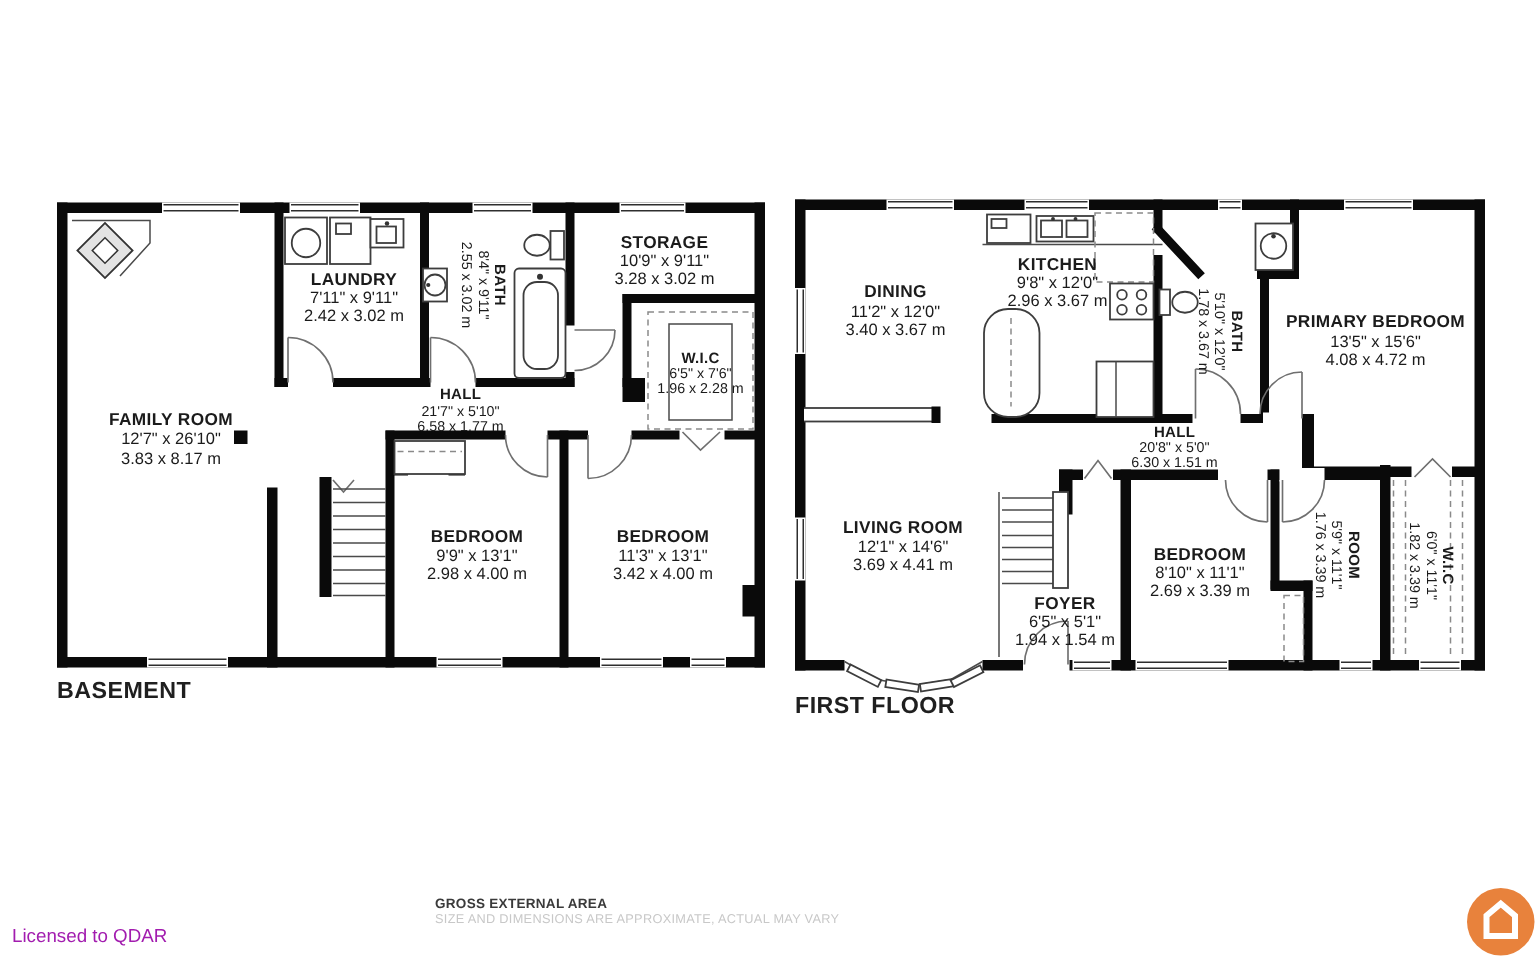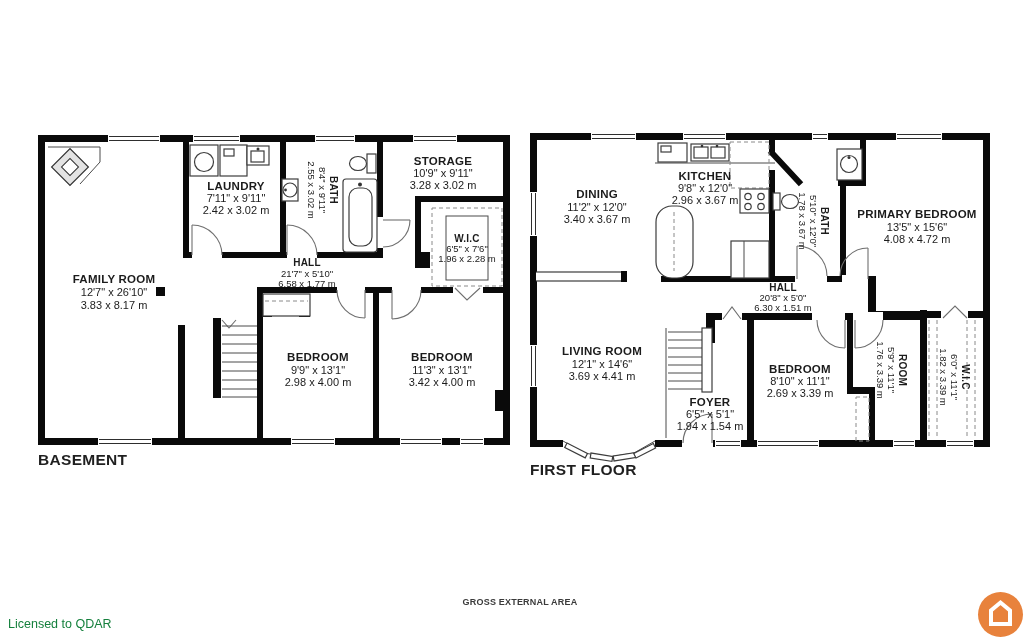--- a/index.html
+++ b/index.html
@@ -18,22 +18,22 @@
   .win{stroke:#2e2e2e;stroke-width:1;}
   .tread{stroke:#4a4a4a;stroke-width:1;}
   
   text{font-family:"Liberation Sans",sans-serif;}
   .nm{font-weight:600;font-size:11.5px;fill:#1b1b1b;text-anchor:middle;letter-spacing:.25px;}
   .dm{font-weight:400;font-size:11px;fill:#1b1b1b;text-anchor:middle;}
   .nms{font-weight:600;font-size:10px;fill:#1b1b1b;text-anchor:middle;letter-spacing:.2px;}
   .dms{font-weight:400;font-size:9.5px;fill:#1b1b1b;text-anchor:middle;}
   .ttl{font-weight:600;font-size:15.5px;fill:#1f1f1f;letter-spacing:.3px;}
   
-  .license{position:absolute;left:8px;top:617px;font-size:12.5px;color:#15803d;}
-  .area{position:absolute;left:290px;top:598px;width:460px;text-align:center;color:#3a3a3a;}
+  .license{position:absolute;left:8px;top:617px;font-size:12.5px;color:#a21caf;}
+  .area{position:absolute;left:290px;top:598px;width:460px;text-align:left;color:#3a3a3a;}
   .area div{font-size:9px;line-height:9.6px;font-weight:600;letter-spacing:.2px;}
   .area .disc{color:#c8c8c8;font-weight:400;font-size:8.5px;}
   .logo{position:absolute;left:977px;top:591px;}
 </style>
 </head>
 <body>
 
 <div class="stage">
 
 <svg class="canvas" width="1024" height="639" viewBox="0 0 1024 639">
@@ -440,20 +440,21 @@
       </g>
     </g>
     <text class="ttl" x="530" y="475">FIRST FLOOR</text>
   </g>
 </svg>
 
 <div class="license">Licensed to QDAR</div>
 
 <div class="area">
   <div>GROSS EXTERNAL AREA</div>
+  <div class="disc">SIZE AND DIMENSIONS ARE APPROXIMATE, ACTUAL MAY VARY</div>
 </div>
 
 <svg class="logo" width="47" height="47" viewBox="0 0 47 47">
   <circle cx="23.5" cy="23.5" r="22.5" fill="#E8823C"></circle>
   <path d="M14 33 L14 19.5 L23.5 11.5 L33 19.5 L33 33 Z" fill="none" stroke="#ffffff" stroke-width="4" stroke-linejoin="miter"></path>
 </svg>
 
 </div>
 
 </body></html>

